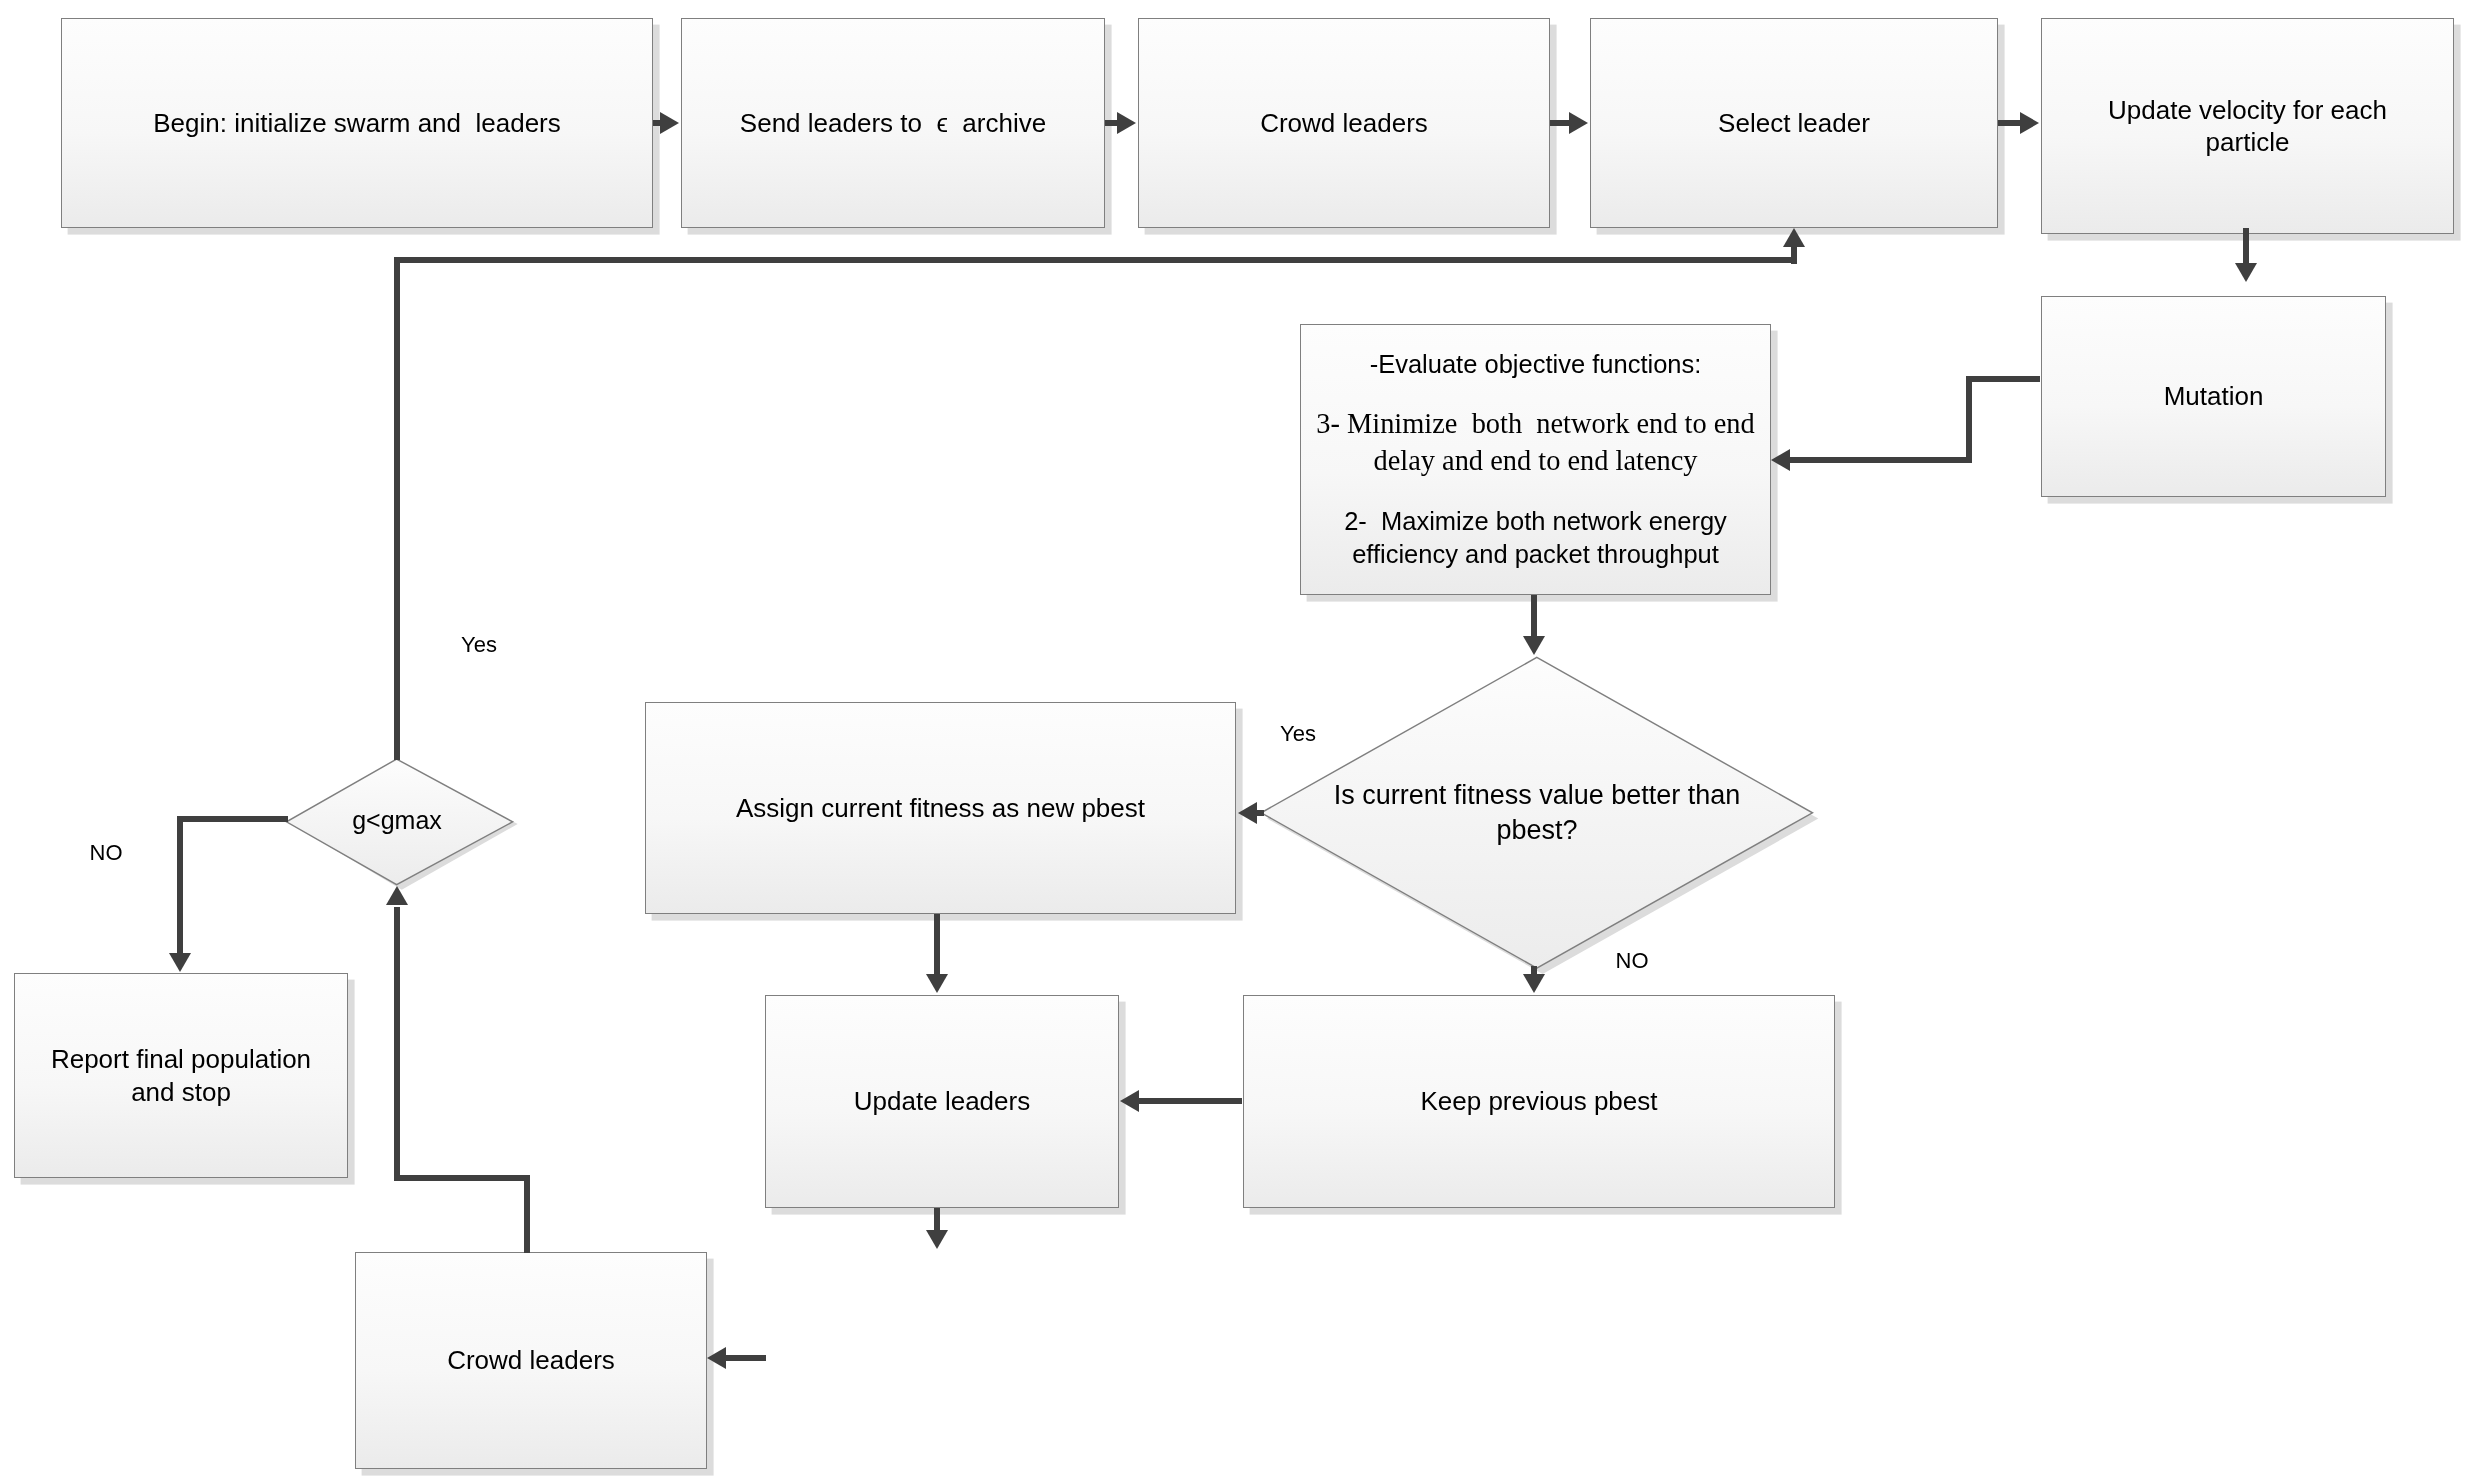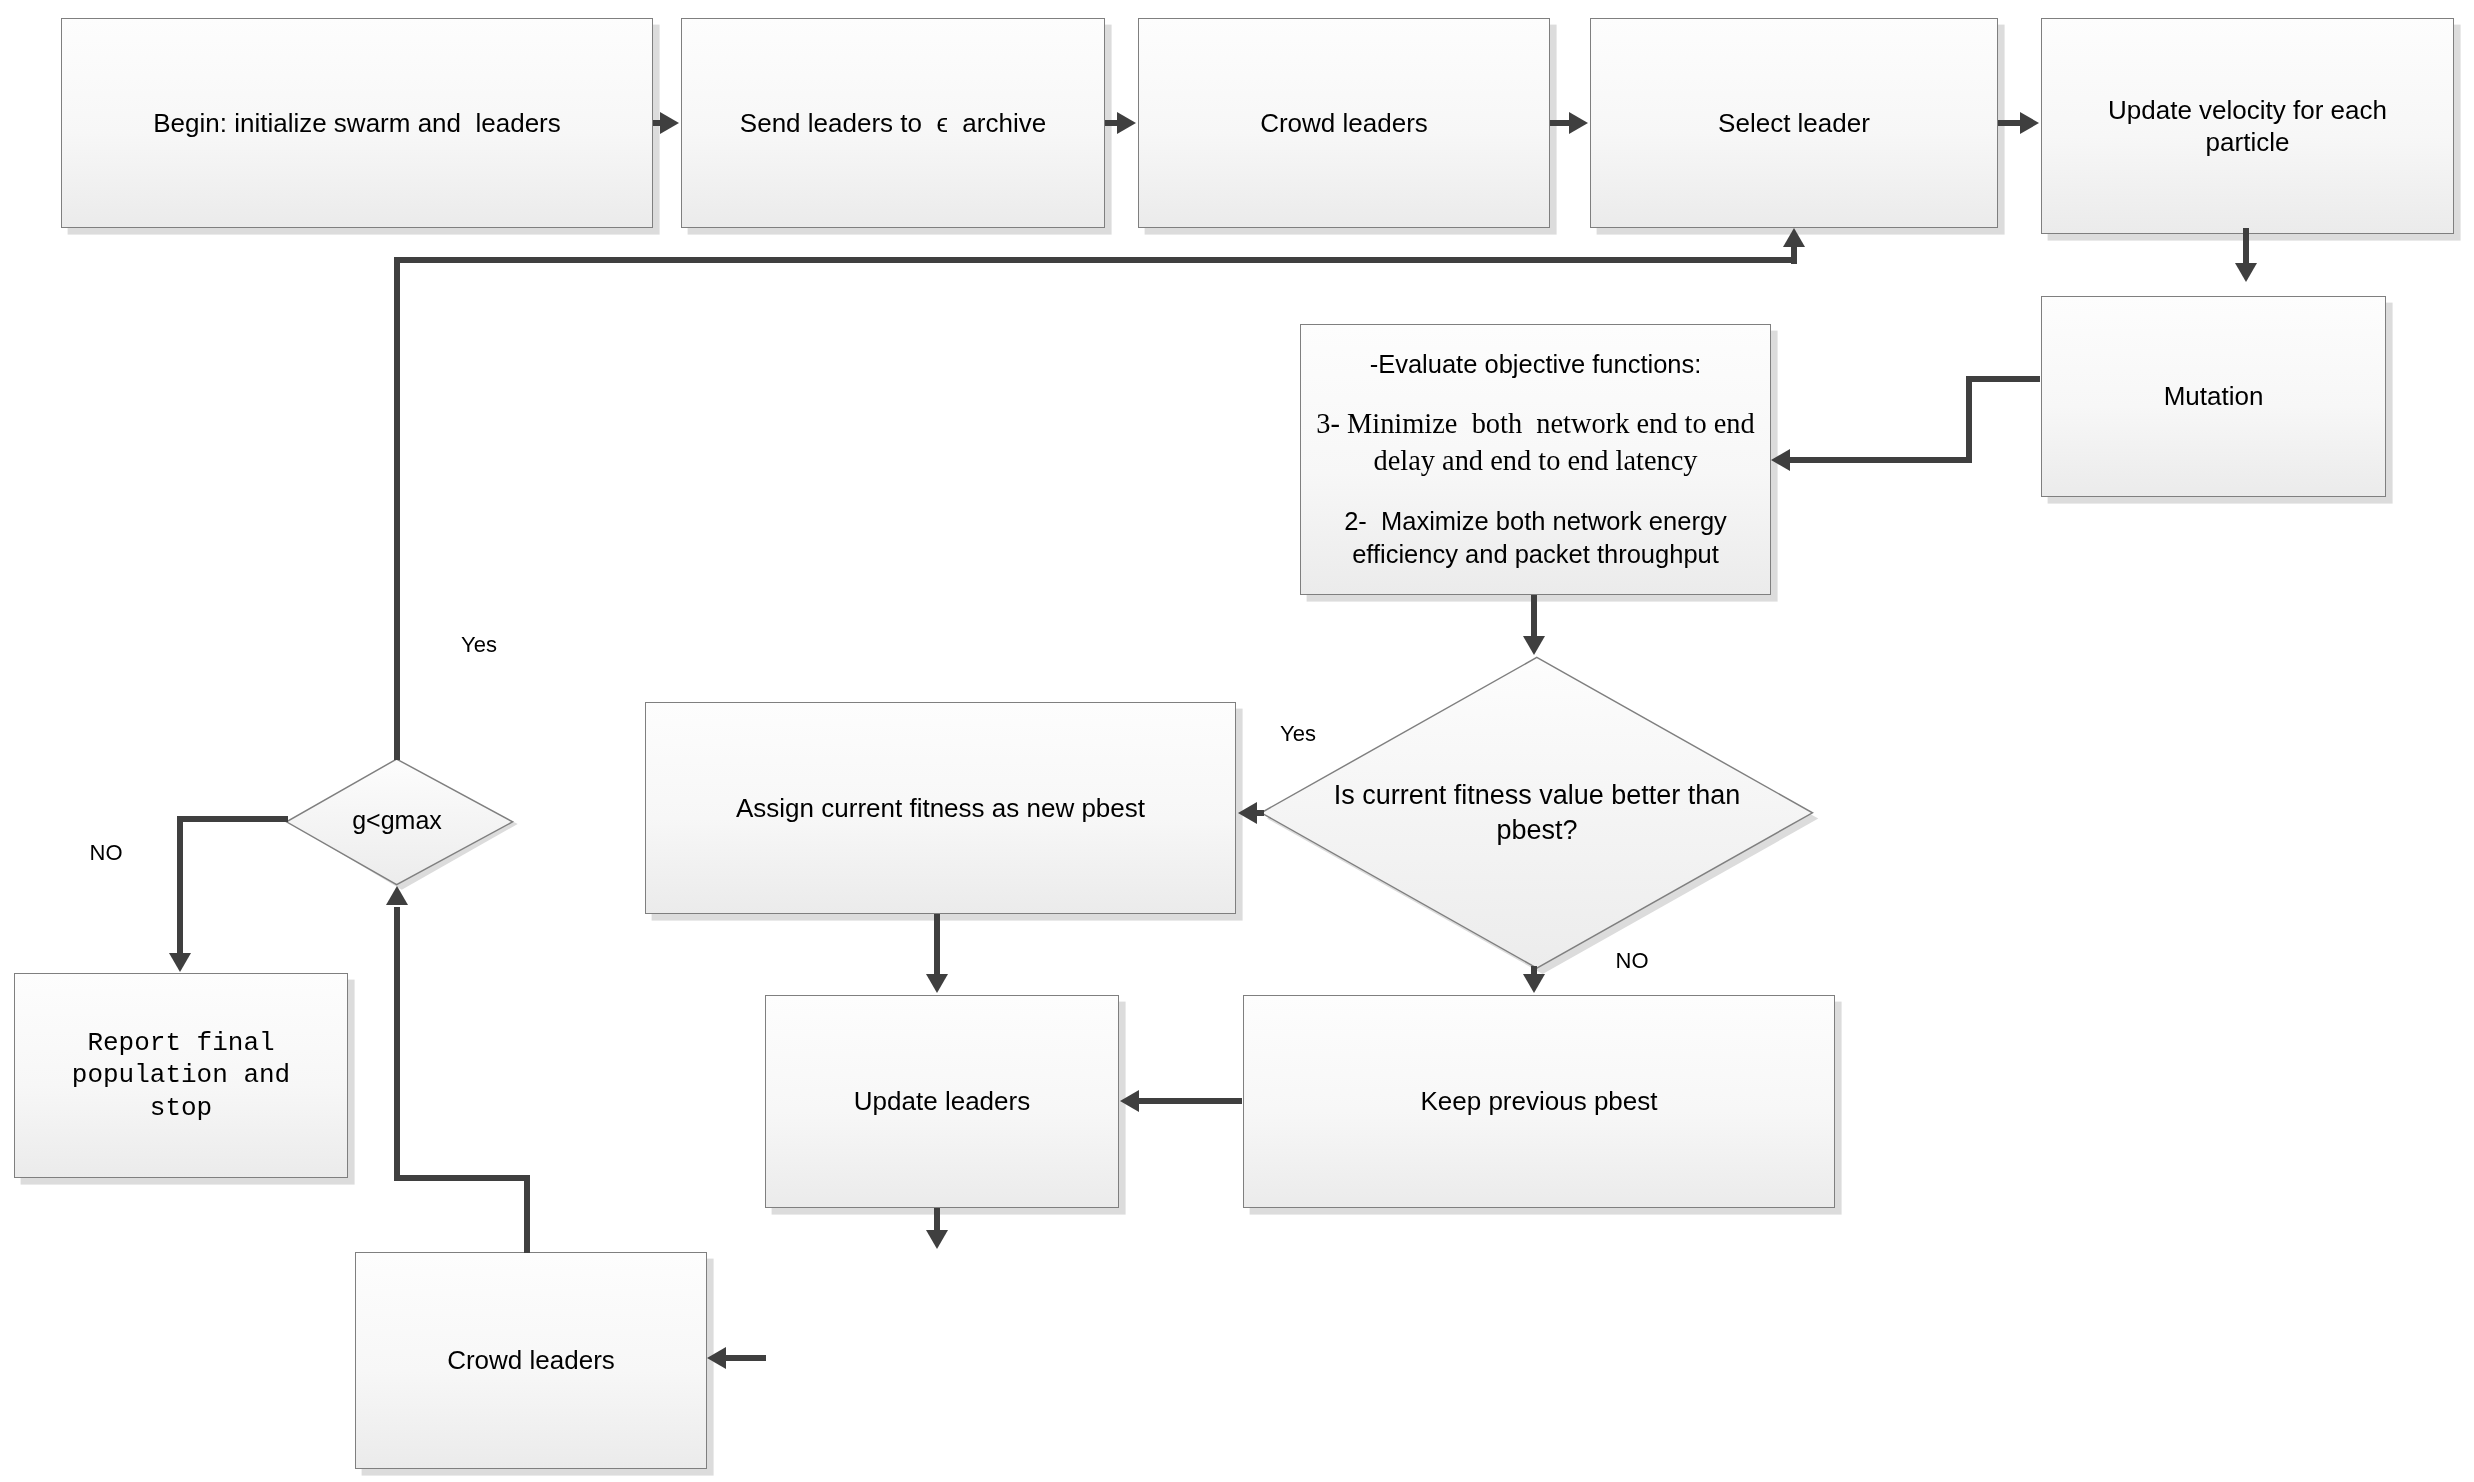--- a/index.html
+++ b/index.html
@@ -106,21 +106,21 @@
   <div class="box" style="left:765px;top:995px;width:354px;height:213px;text-align:right;">
     <span class="lbl">Update leaders</span>
   </div>
 
 
   <div class="box" style="left:355px;top:1252px;width:352px;height:217px;">
     <span class="lbl">Crowd leaders</span>
   </div>
 
   <div class="box" style="left:14px;top:973px;width:334px;height:205px;">
-    <span class="lbl" style="max-width:292px;font-family:Liberation Mono, monospace;">Report final population and stop</span>
+    <span class="lbl" style="max-width:292px;">Report final population and stop</span>
   </div>
 
   <div class="seg" style="left:653px;top:120px;width:10.2px;height:5.8px;"></div>
   <div class="ah r" style="left:660px;top:112px;"></div>
 
   <div class="seg" style="left:1105px;top:120px;width:17.5px;height:5.8px;"></div>
   <div class="ah r" style="left:1117px;top:112px;"></div>
 
   <div class="seg" style="left:1550px;top:120px;width:25px;height:5.8px;"></div>
   <div class="ah r" style="left:1569px;top:112px;"></div>

